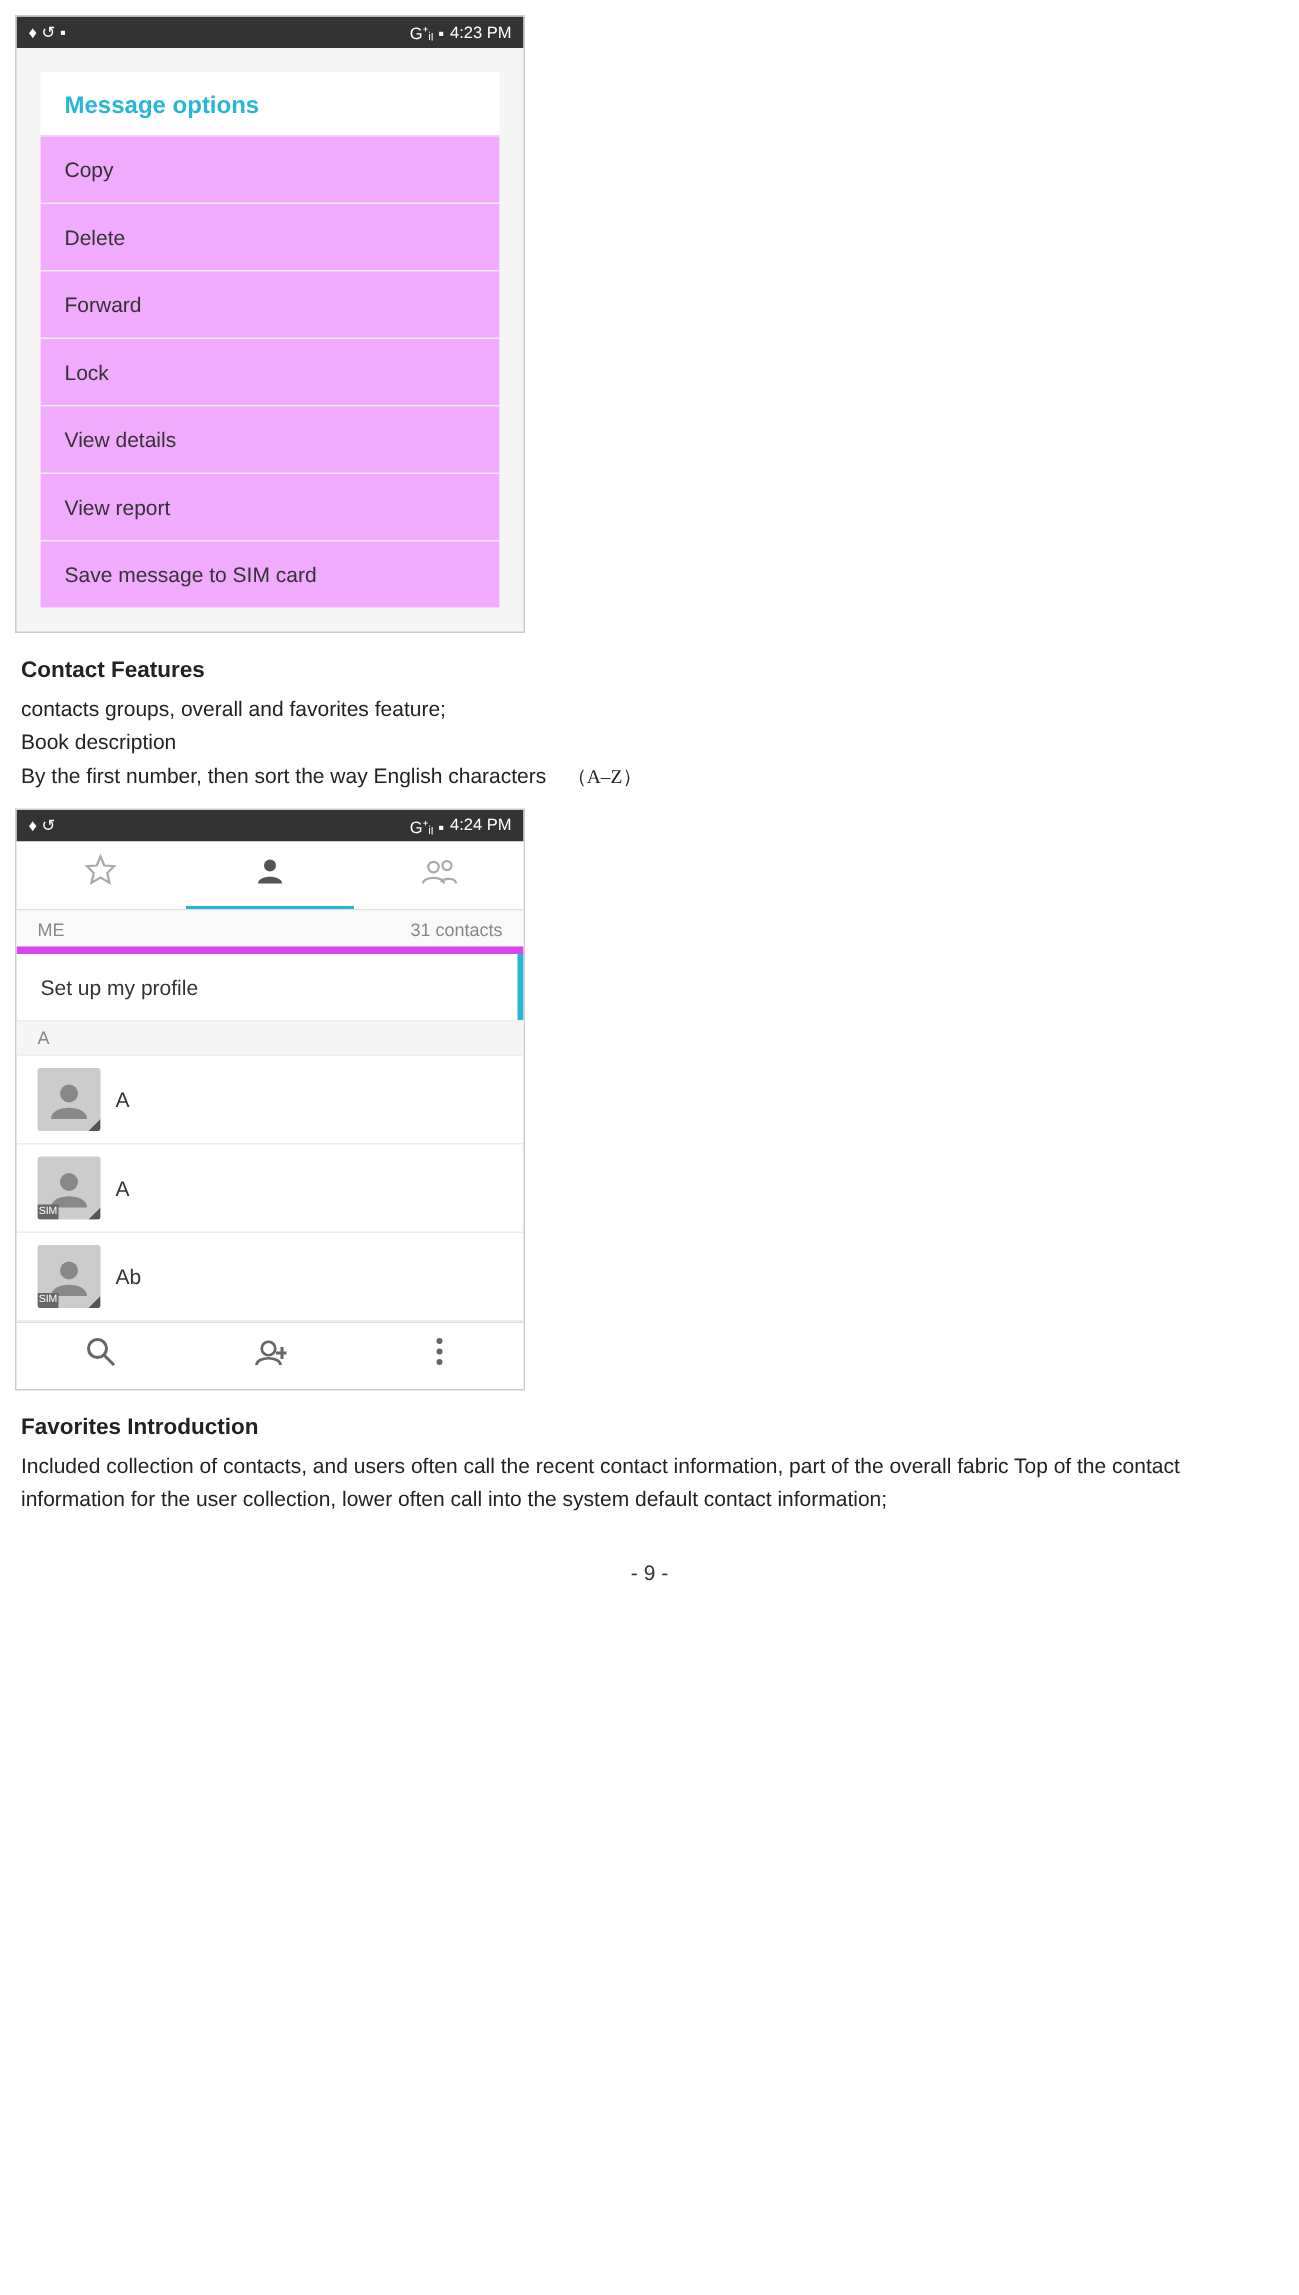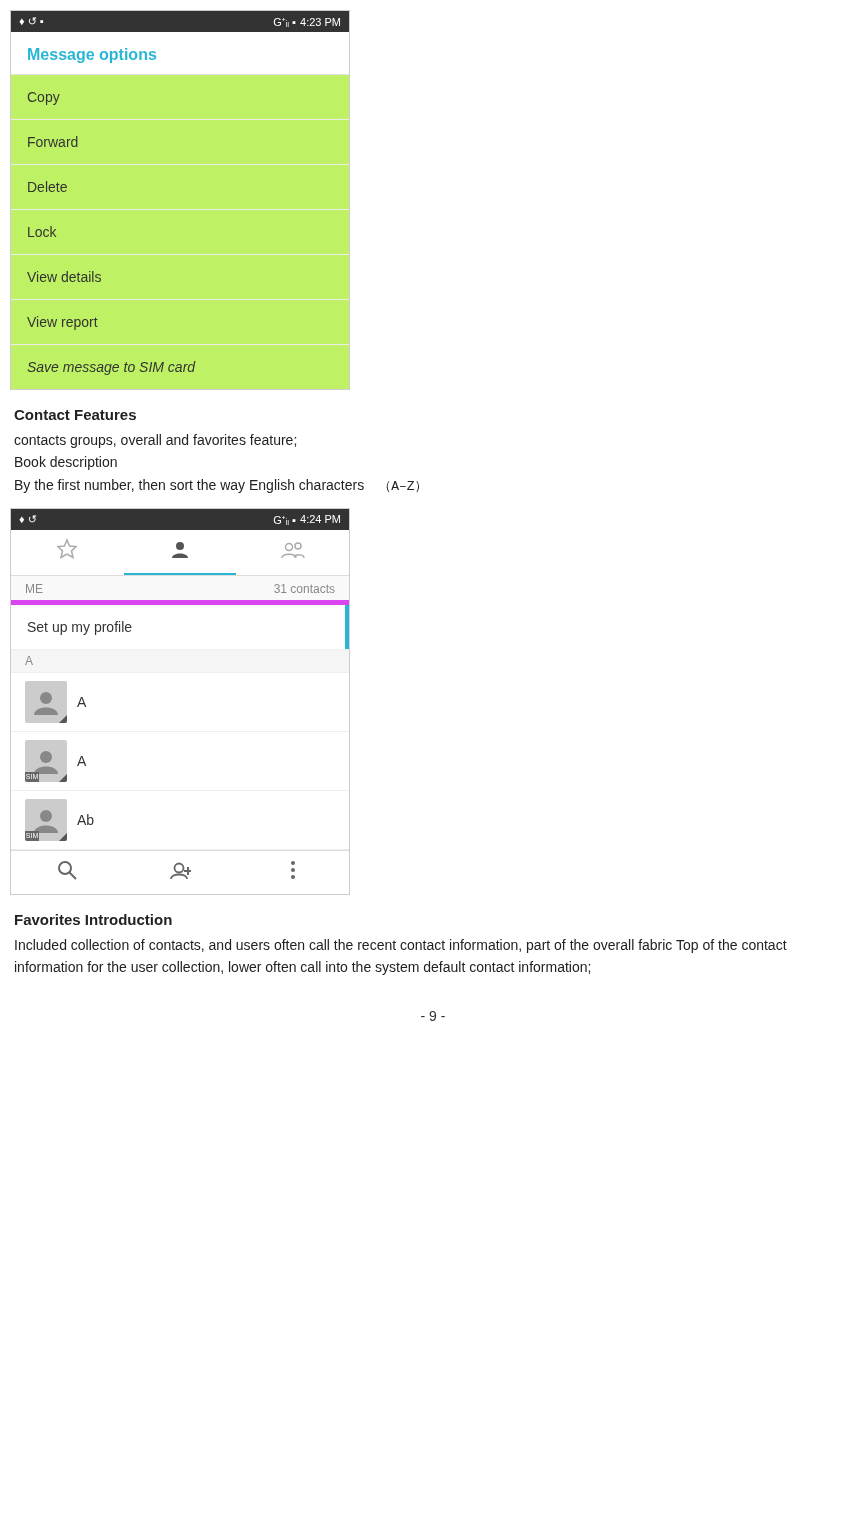--- a/index.html
+++ b/index.html
@@ -42,39 +42,38 @@
     .status-bar-right {
       display: flex;
       gap: 4px;
       align-items: center;
       text-align: center;
     }
 
     
     .menu-dialog {
       background: #fff;
-      margin: 0;
+      margin: 16px;
     }
     .menu-title {
       color: #29b6d4;
       padding: 14px 16px 10px 16px;
       font-size: 16px;
       font-weight: bold;
       border-bottom: 1px solid #e0e0e0;
     }
     .menu-item {
       padding: 14px 16px;
       border-bottom: 1px solid #ececec;
       color: #333;
       font-size: 14px;
-      background: #bef264;
+      background: #f0abfc;
     }
     .menu-item:last-child {
       border-bottom: none;
-      font-style: italic;
     }
 
     
     .contacts-screenshot {
       width: 340px;
       border: 1px solid #ccc;
       background: #fff;
       margin-bottom: 16px;
       font-size: 13px;
       overflow: hidden;
@@ -220,42 +219,42 @@
     
     .page-number {
       text-align: center;
       margin-top: 30px;
       font-size: 14px;
       color: #333;
     }
 
     
     .az-text {
-      font-family: Liberation Mono, monospace;
+      font-family: Liberation Serif, serif;
       font-size: 13px;
     }
   </style>
 </head>
 <body>
 
 <div class="phone-screenshot">
   <div class="status-bar">
     <div class="status-bar-left">
       <span>♦ ↺ ▪</span>
     </div>
     <div class="status-bar-right">
       <span>G⁺ᵢₗ ▪</span>
       <span>4:23 PM</span>
     </div>
   </div>
   <div class="menu-dialog">
     <div class="menu-title">Message options</div>
     <div class="menu-item">Copy</div>
+    <div class="menu-item">Delete</div>
     <div class="menu-item">Forward</div>
-    <div class="menu-item">Delete</div>
     <div class="menu-item">Lock</div>
     <div class="menu-item">View details</div>
     <div class="menu-item">View report</div>
     <div class="menu-item">Save message to SIM card</div>
   </div>
 </div>
 
 <div class="doc-section">
   <div class="doc-heading">Contact Features</div>
   <div class="doc-text">

